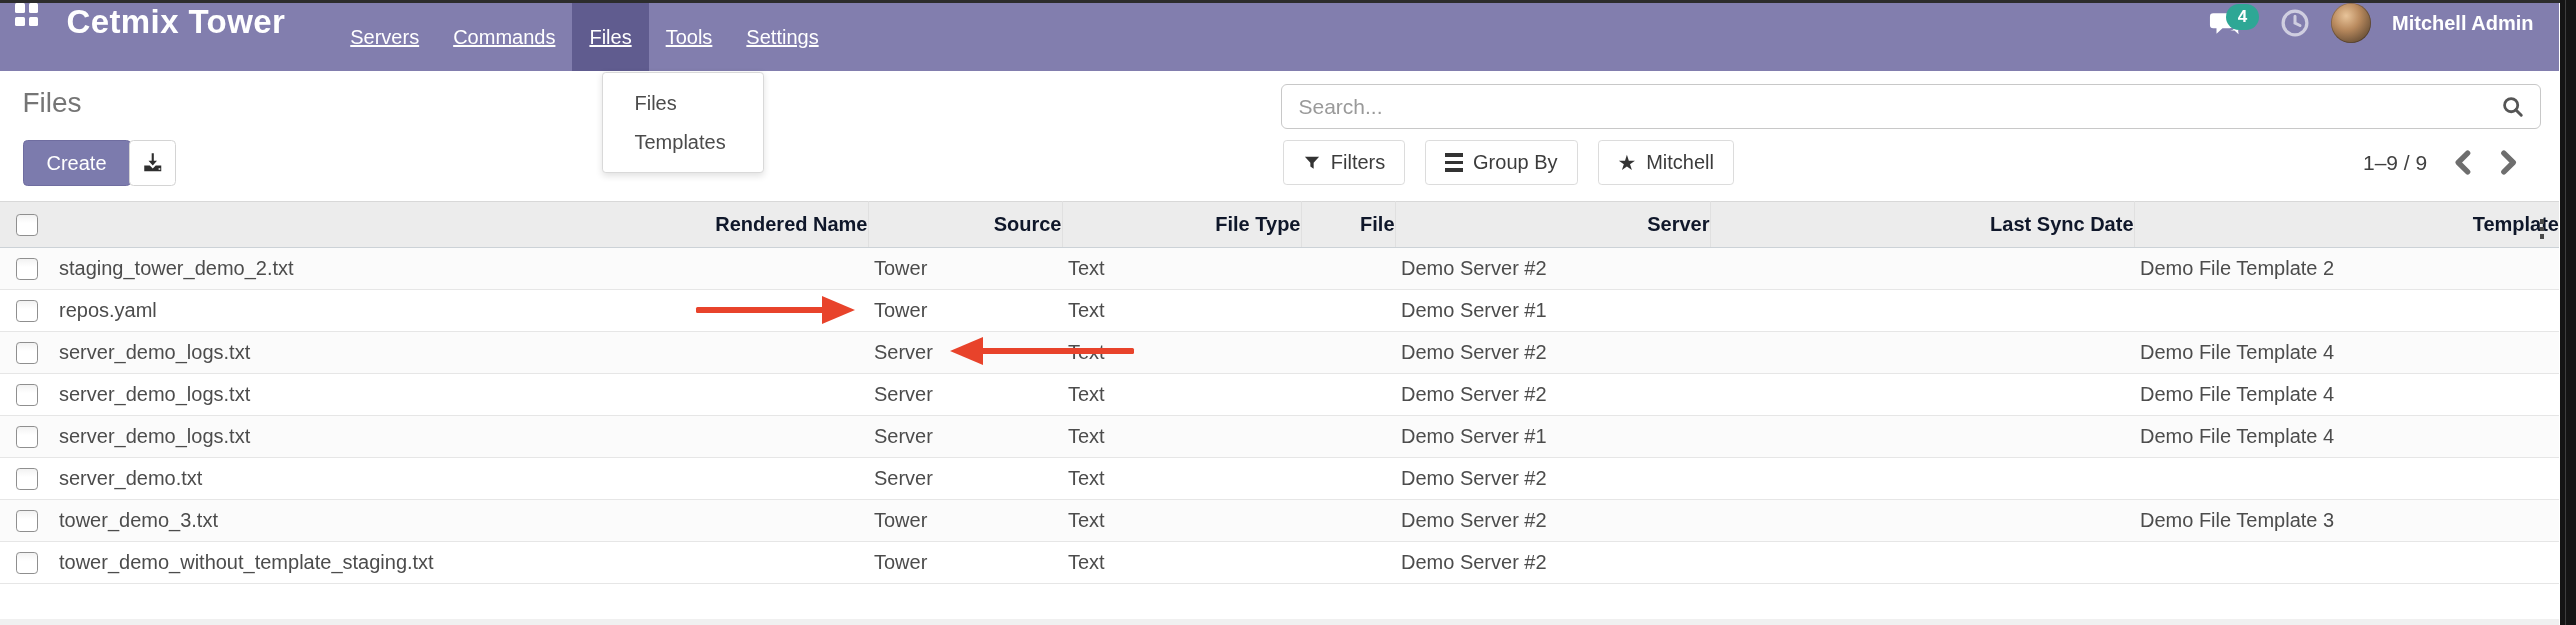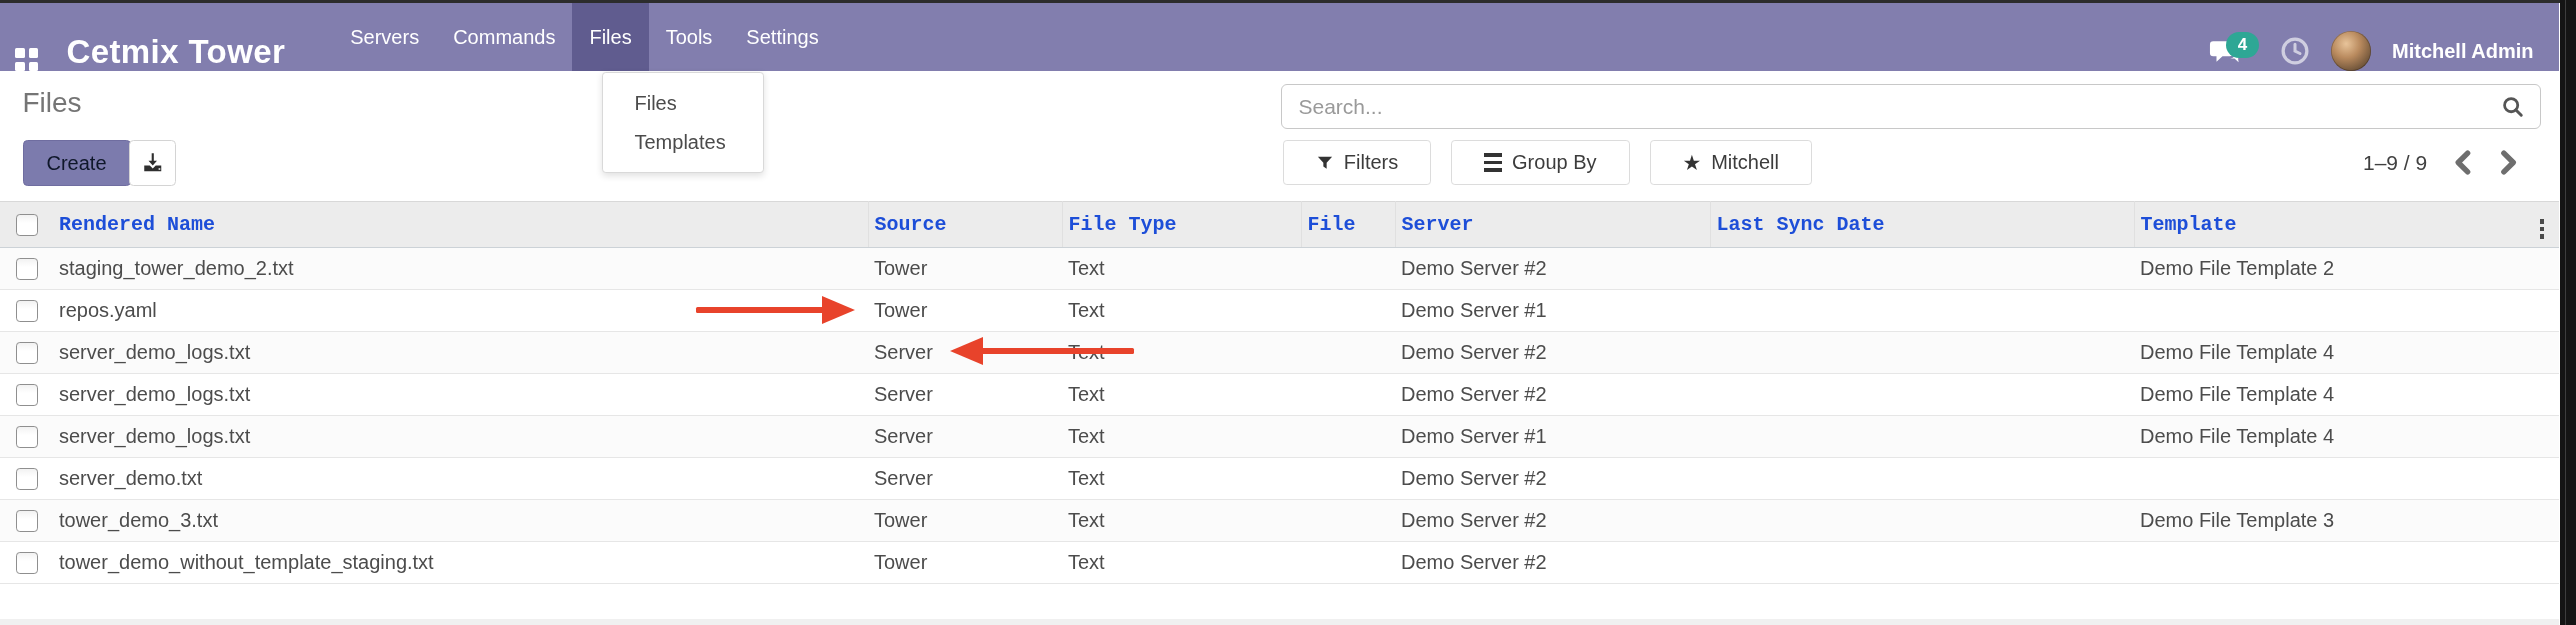--- a/index.html
+++ b/index.html
@@ -9,27 +9,27 @@
     -webkit-font-smoothing:antialiased;
   }
   
   .top-strip { position:absolute; left:0; top:0; width:2576px; height:3px; background:#2c2c2c; z-index:30; }
   .right-strip { position:absolute; top:0; right:0; width:16.5px; height:626px; background:#141414; z-index:30; }
   .right-strip .inner-line { position:absolute; left:5.3px; top:0; width:1.5px; height:100%; background:#3d3d3d; }
 
   
   .navbar {
     position:absolute; left:0; top:3px; width:2559px; height:68px;
-    background:#827eae; display:flex; align-items:flex-end; color:#fff; z-index:10;
+    background:#827eae; display:flex; align-items:flex-start; color:#fff; z-index:10;
   }
   .apps-icon { margin-left:15px; width:23px; height:23px; display:grid;
     grid-template-columns:9.8px 9.8px; grid-template-rows:9.8px 9.8px; gap:3.8px; cursor:pointer; }
   .apps-icon span { background:#fff; border-radius:1.5px; }
   .brand { margin-left:28.5px; font-size:33px; font-weight:bold; letter-spacing:0.4px; white-space:nowrap; }
-  .menu { display:flex; margin-left:48px; height:68px; }
+  .menu { display:flex; margin-left:48px; height:68px;text-decoration:underline; }
   .menu-item { padding:0 17px; line-height:68px; font-size:20px; cursor:pointer; white-space:nowrap; }
   .menu-item.active { background:#605c8f; }
   .nav-right { margin-left:auto; margin-right:25.5px; display:flex; align-items:center; gap:21px; }
   .messages { position:relative; width:50px; height:38px; cursor:pointer; }
   .messages svg { position:absolute; left:0; top:7.5px; }
   .badge {
     position:absolute; right:0; top:0; min-width:16.5px; height:25.5px; padding:0 8.3px;
     background:#2ea795; border-radius:13.5px; color:#fff; font-size:17px; font-weight:bold;
     display:flex; align-items:center; justify-content:center;
   }
@@ -47,58 +47,58 @@
     border:0.8px solid #d9d9d9; border-radius:3.8px; box-shadow:0 2.3px 7.5px rgba(0,0,0,0.12);
     padding:10.5px 0; z-index:20;
   }
   .dropdown-item { height:39px; line-height:39px; padding-left:31.5px; font-size:20px; color:#4b4b4b; cursor:pointer; }
 
   
   .page-title { position:absolute; left:22.5px; top:87px; font-size:28px; color:#757575; }
   .create-btn {
     position:absolute; left:22.5px; top:140px; height:46px; padding:0 23px;
     background:#7c7bad; border:0.8px solid #6f6da0; border-radius:4.5px;
-    color:#0f172a; font-size:20px; font-family:inherit; cursor:pointer;
+    color:#ffffff; font-size:20px; font-family:inherit; cursor:pointer;
   }
   .download-btn {
     position:absolute; left:129px; top:140px; width:47px; height:46px;
     background:#fff; border:0.8px solid #d4d4d4; border-radius:4.5px; cursor:pointer;
     display:flex; align-items:center; justify-content:center;
   }
   .search-box {
     position:absolute; left:1281px; top:84px; width:1258px; height:43px;
     border:0.8px solid #c8c8c8; border-radius:6px; background:#fff;
     display:flex; align-items:center;
   }
   .search-box input {
     flex:1; border:none; outline:none; font-size:21px; color:#444;
     padding:0 0 0 16.5px; background:transparent; font-family:inherit;
   }
   .search-box input::placeholder { color:#9a9a9a; }
   .search-glyph { margin-right:15px; cursor:pointer; }
   .filter-bar { position:absolute; left:1283px; top:140px; display:flex; gap:20px; }
   .fbtn {
     height:45px; background:#fff; border:0.8px solid #dcdcdc; border-radius:3.8px;
-    display:flex; align-items:center; gap:9.8px; padding:0 32px;
+    display:flex; align-items:center; gap:9.8px; padding:0 19px;
     font-size:20px; color:#3c3c3c; font-family:inherit; cursor:pointer;
   }
   .gb-icon { display:flex; flex-direction:column; gap:3.8px; }
   .gb-icon span { width:18px; height:3.8px; background:#333; }
   .star-glyph { font-size:21px; color:#333; line-height:1; }
   .pager { position:absolute; left:2363px; top:140px; height:45px; display:flex; align-items:center; }
   .pager-text { font-size:21px; color:#404040; white-space:nowrap; }
   .pager-btn { background:none; border:none; padding:0; margin-left:24px; cursor:pointer; display:flex; align-items:center; }
 
   
   .table-wrap { position:absolute; left:0; top:201px; width:2559px; }
   table { border-collapse:collapse; table-layout:fixed; width:2559px; }
   thead th {
     height:45px; background:#ececec; border-top:0.8px solid #d8d8d8; border-bottom:1.5px solid #ccd2d7;
-    border-right:1.5px solid #e0e0e0; font-size:20px; font-weight:bold; color:#1d4ed8;
-    text-align:left; padding:0 0 0 6px; cursor:pointer; white-space:nowrap; overflow:hidden;font-family:Liberation Mono, monospace;
+    border-right:1.5px solid #e0e0e0; font-size:20px; font-weight:bold; color:#0f172a;
+    text-align:right; padding:0 0 0 6px; cursor:pointer; white-space:nowrap; overflow:hidden;
   }
   thead th:last-child, thead th.cb { border-right:none;margin-top:36px; }
   tbody td {
     height:41px; border-bottom:0.8px solid #e6e6e6; font-size:20px; color:#4c4c4c;
     padding:0 0 0 6px; white-space:nowrap; overflow:hidden; cursor:pointer;
   }
   tbody tr:nth-child(odd) { background:#fbfbfb; }
   .cb { padding:0 !important; }
   .checkbox {
     width:20px; height:20px; margin-left:15.8px; border:1.5px solid #8f8f8f; border-radius:3.8px;

